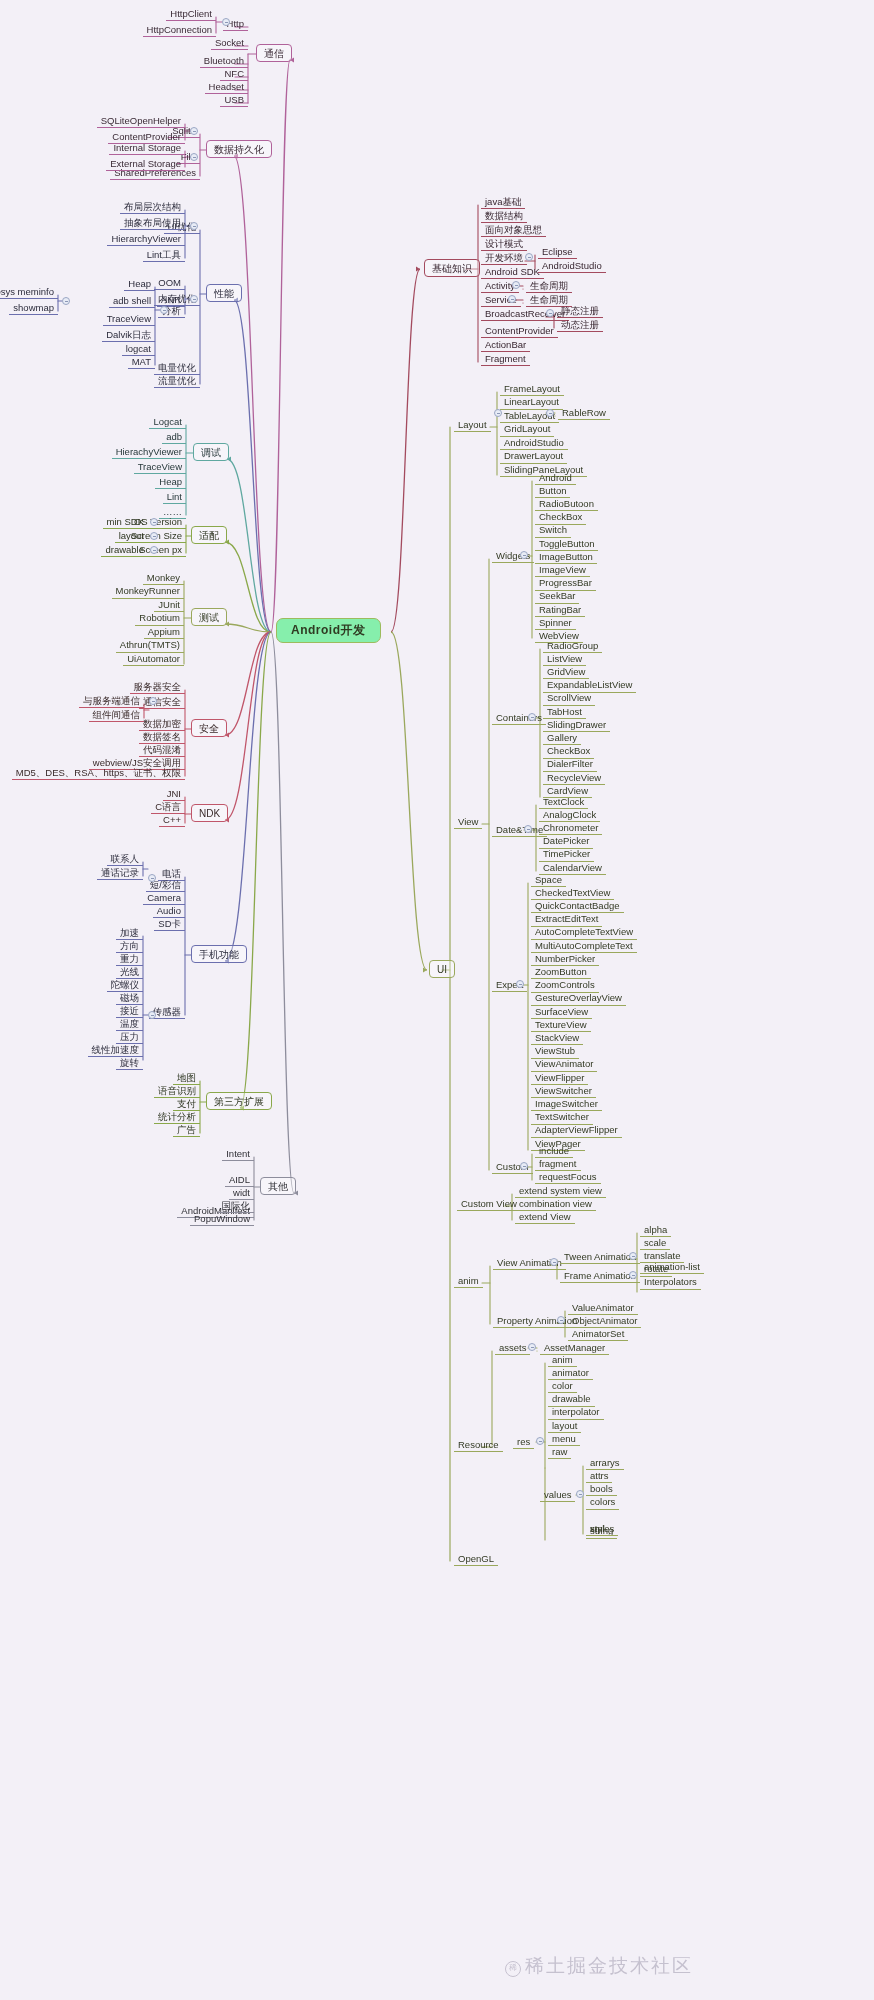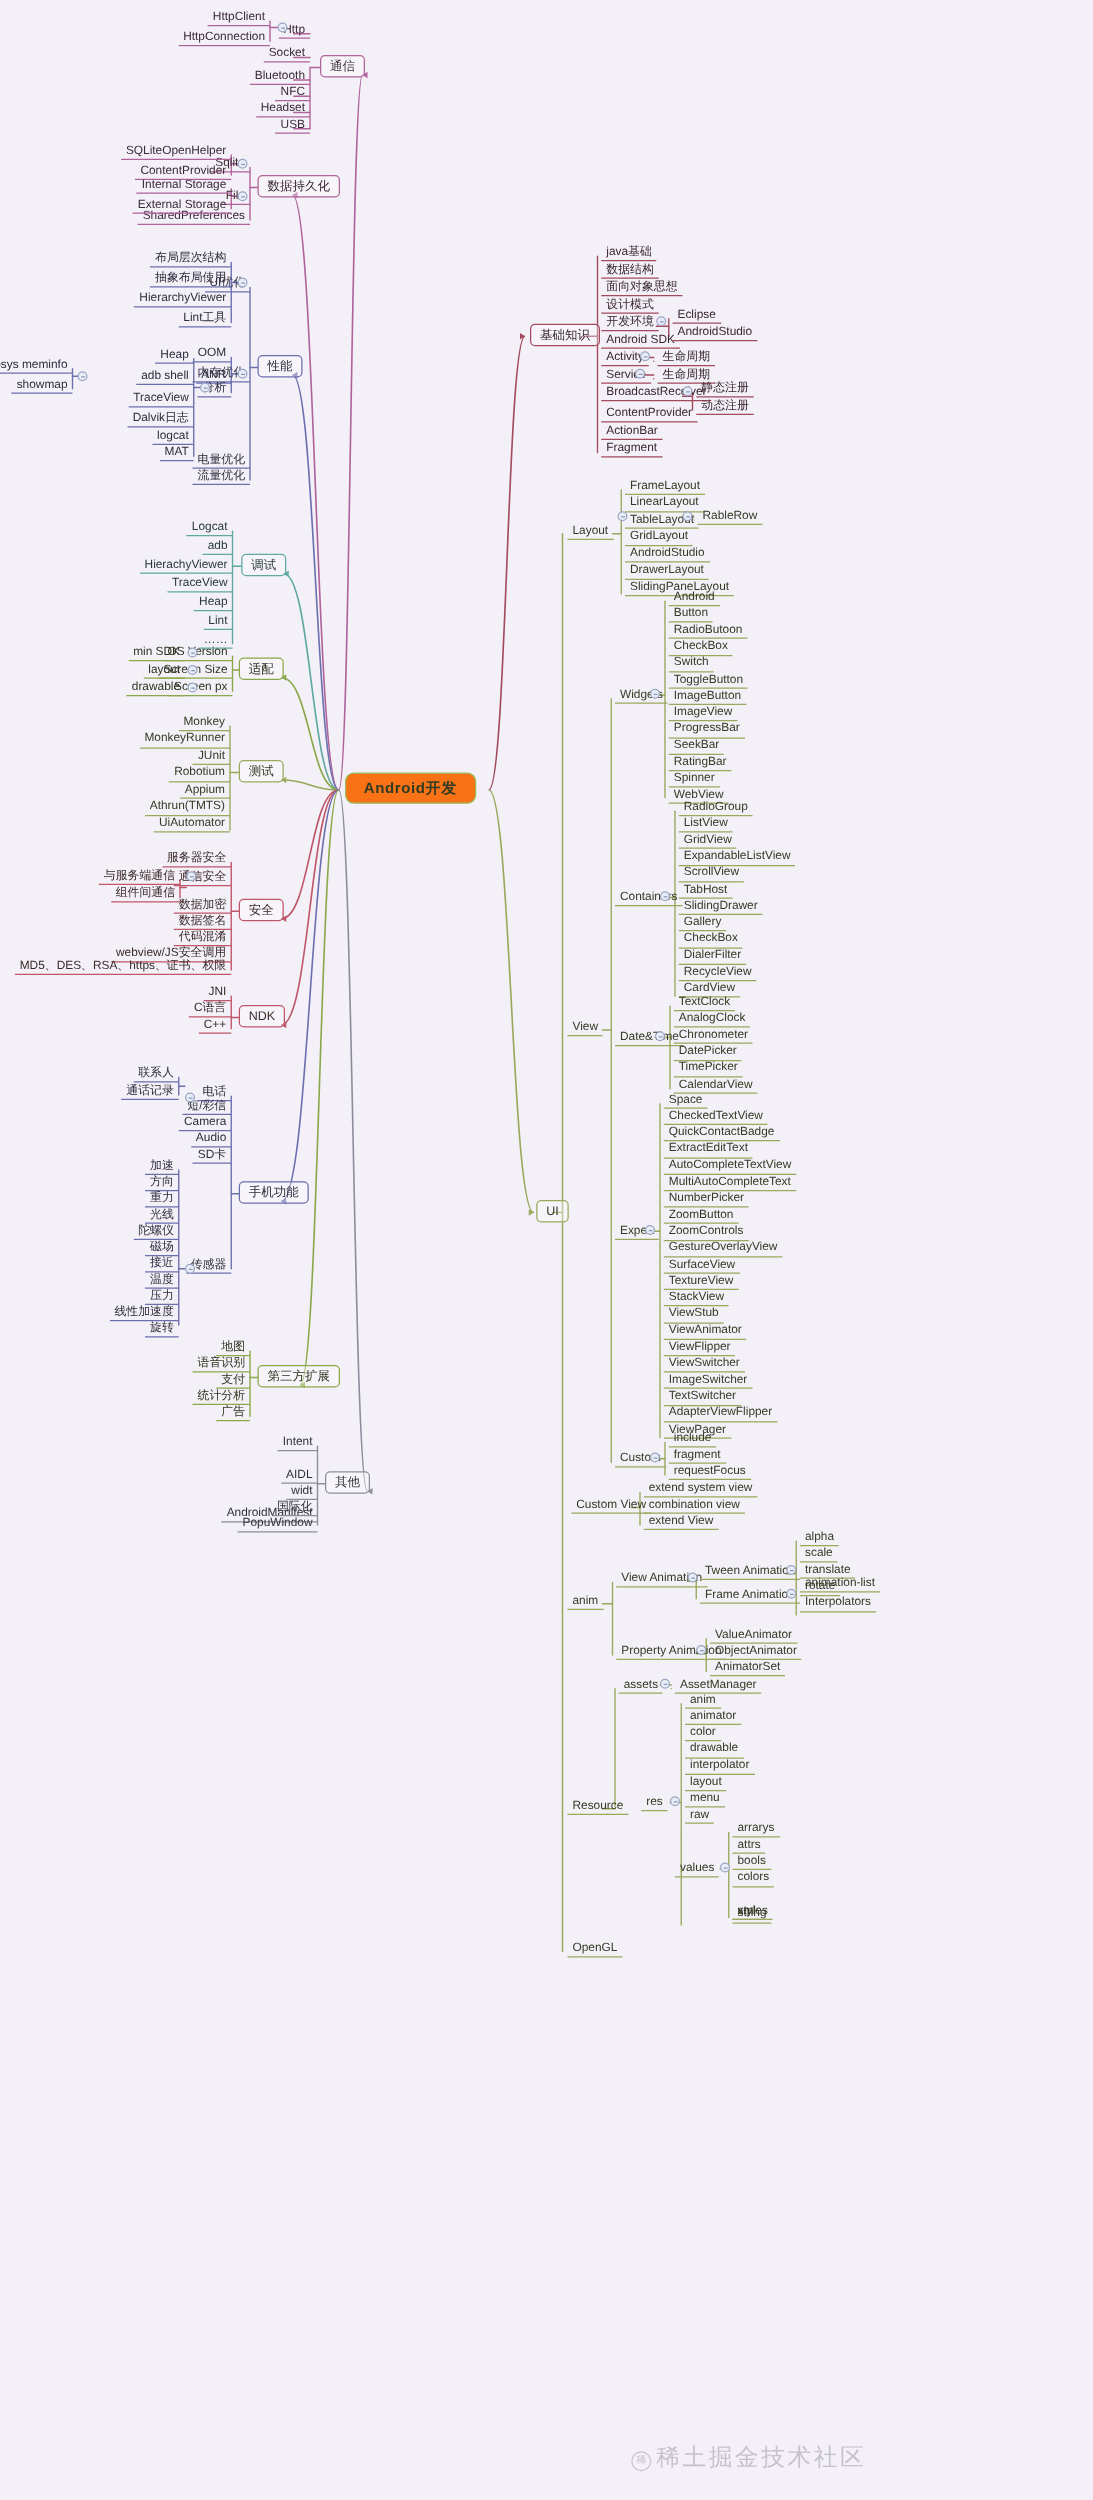--- a/index.html
+++ b/index.html
@@ -19,21 +19,21 @@
     color:#333;
     white-space:nowrap;
     padding:1.5px 4px;
     box-sizing:border-box;
   }
   
   .leaf{border-bottom:1.1px solid #888;}
   
   .root{
     font-size:12px;font-weight:bold;color:#2f3b22;
-    background:#f97316;border:1.2px solid #9dbb5d;border-radius:7px;
+    background:#86efac;border:1.2px solid #9dbb5d;border-radius:7px;
     padding:6px 14px;letter-spacing:.5px;
   }
   
   .hub{font-size:10px;border:1.1px solid #aaa;border-radius:4px;padding:2.5px 7px;background:rgba(255,255,255,.35);}
   
   .c-pink  {border-color:#b0629a;color:#3a2a35;}
   .c-pink.leaf{border-bottom-color:#b0629a;}
   .c-rose  {border-color:#c0566a;color:#3a2a2a;}
   .c-rose.leaf{border-bottom-color:#c0566a;}
   .c-maroon{border-color:#a34a5e;color:#382630;}

